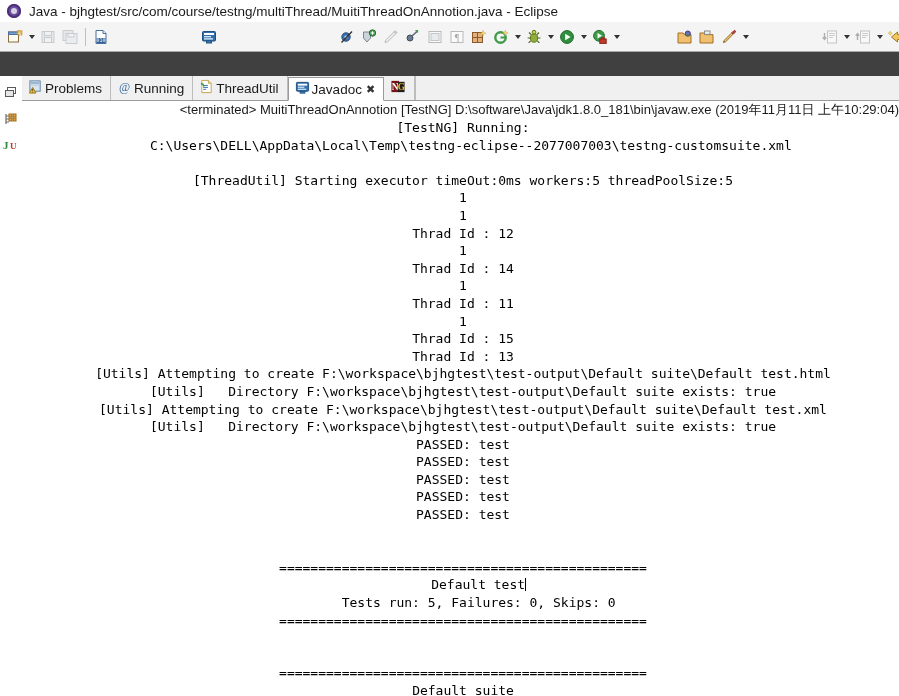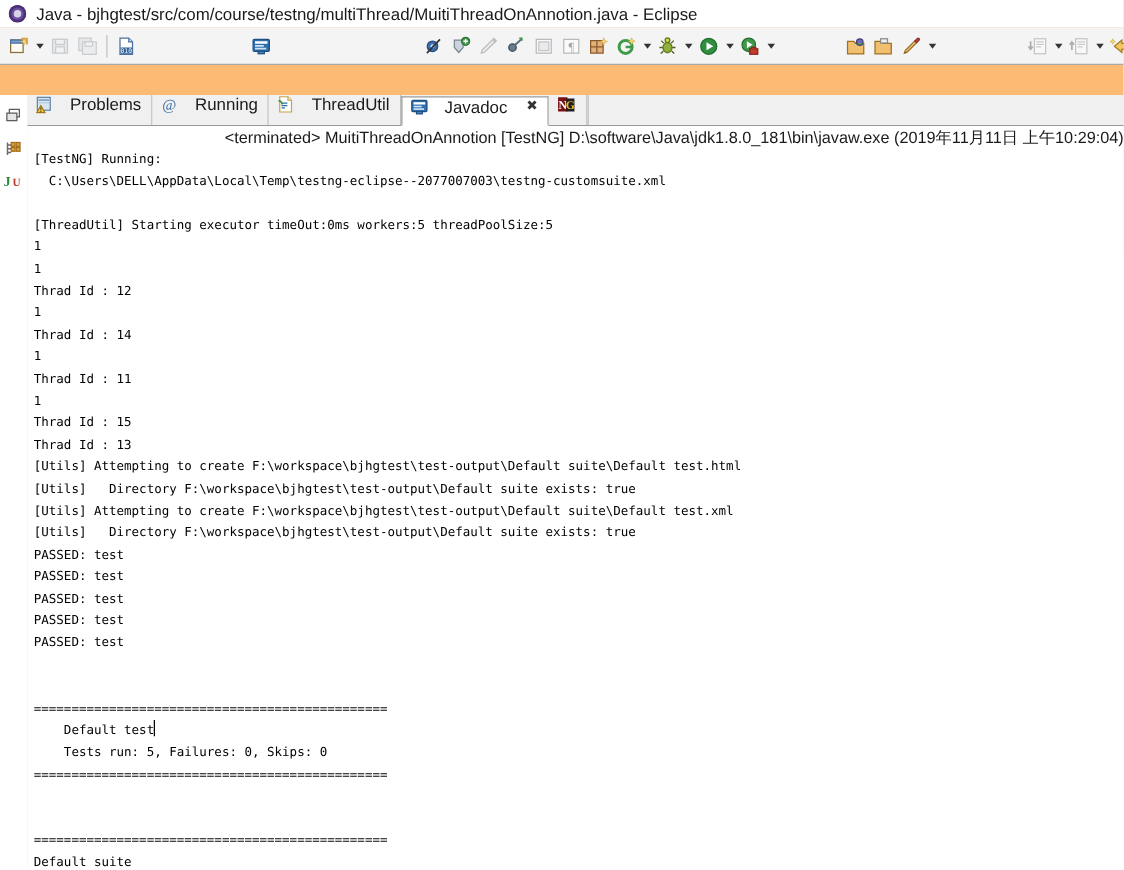--- a/index.html
+++ b/index.html
@@ -13,21 +13,21 @@
     overflow: hidden;
     font-family: "Liberation Sans", sans-serif;
     font-size: 13px;
     color: #000;
     -webkit-font-smoothing: antialiased;
   }
   #app {
     position: relative;
     width: 899px;
     height: 696px;
-    background: #fdba74;
+    background: #404040;
   }
 
   
   .titlebar {
     height: 22px;
     display: flex;
     align-items: center;
     padding-left: 6px;
     background: #ffffff;
     font-size: 13.5px;
@@ -142,22 +142,23 @@
     height: 25px;
     display: flex;
     align-items: flex-end;
     background: #f0f0f0;
     border-bottom: 1px solid #9a9a9a;
     box-sizing: border-box;
   }
   .tab {
     height: 24px;
     display: flex;
+    align-items: center;
     padding: 0 8px 0 6px;
-    gap: 13px;
+    gap: 2px;
     font-size: 13.5px;
     color: #1a1a1a;
     background: #f0f0f0;
     border-right: 1px solid #bdbdbd;
     box-sizing: border-box;
     white-space: nowrap;
     cursor: default;
   }
   .tab.active {
     background: #ffffff;
@@ -203,26 +204,27 @@
     text-align: right;
   }
   .console-body {
     position: absolute;
     left: 0;
     top: 18px;
     right: 0;
     bottom: 0;
     padding-left: 5px;
     font-family: "DejaVu Sans Mono", "Liberation Mono", monospace;
-    font-size: 10px;
+    font-size: 13px;
     line-height: 17.6px;
     color: #000000;
     white-space: pre;
     overflow: hidden;
     box-sizing: border-box;
+    text-align: center;
   }
   .console-body .line { height: 17.6px; }
   .console-body .blank { height: 17.6px; }
   .caret {
     display: inline-block;
     width: 1px;
     height: 13px;
     background: #000;
     vertical-align: -2px;
     margin-left: 0px;

